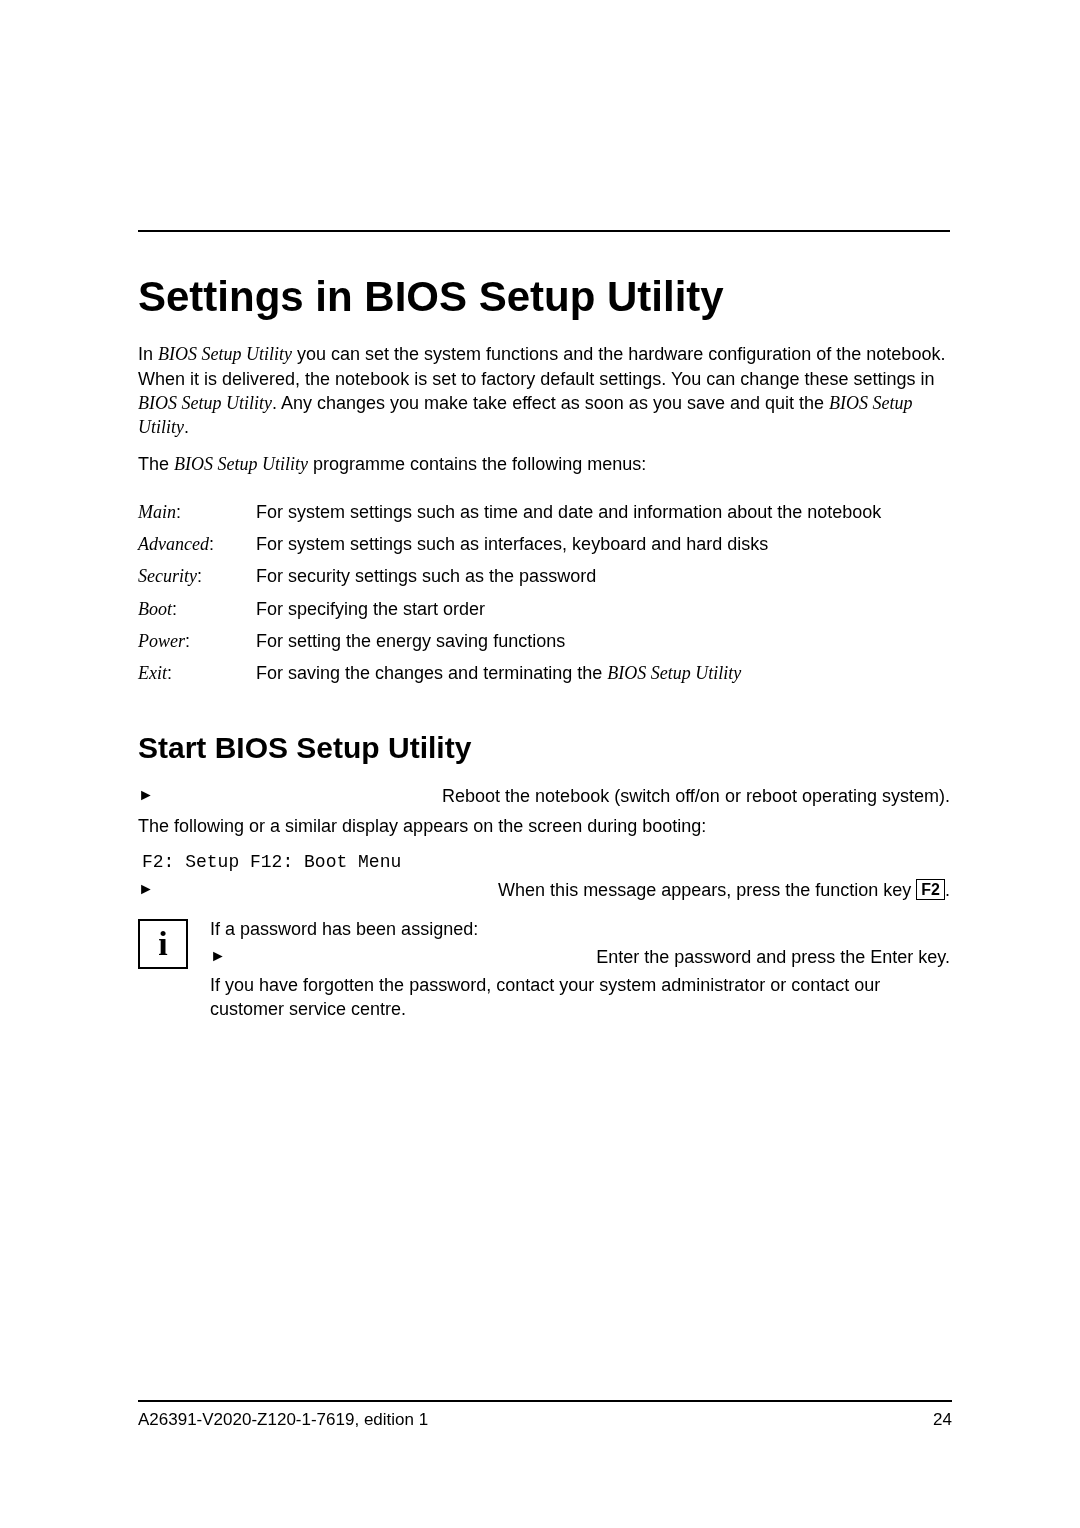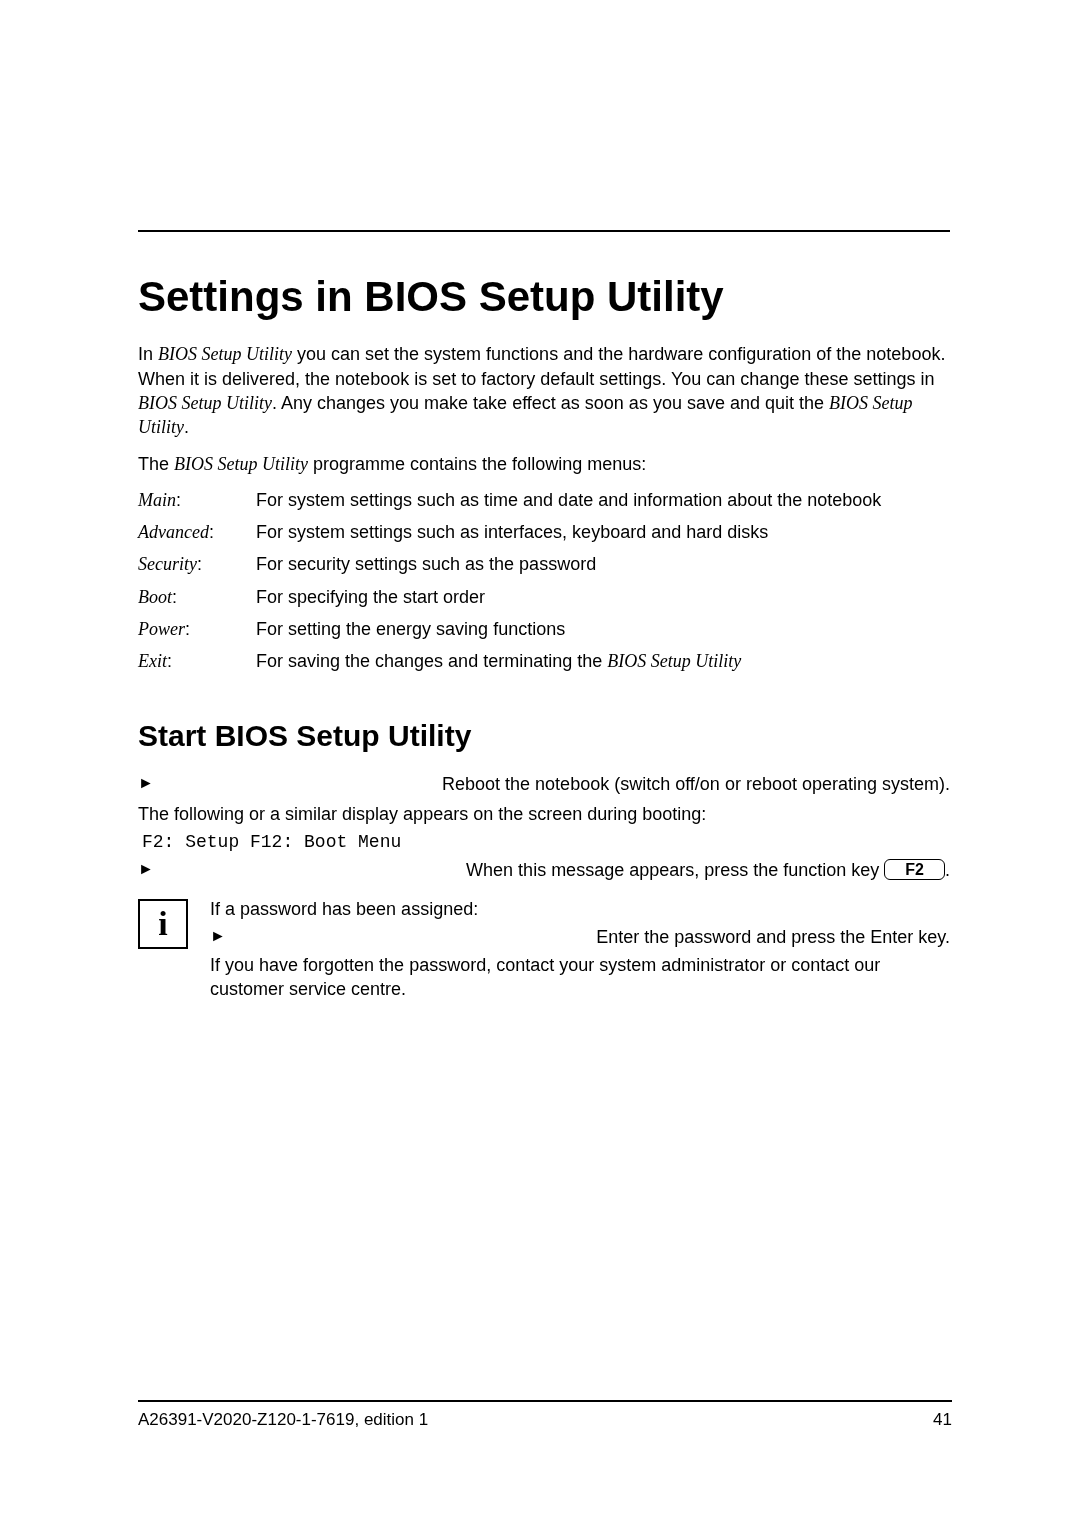--- a/index.html
+++ b/index.html
@@ -45,21 +45,21 @@
   }
   .intro-block {
     margin-bottom: 12px;
   }
   .menus-intro {
     margin-top: 12px;
     margin-bottom: 8px;
   }
   table.menu-table {
     border-collapse: collapse;
-    margin-top: 8px;
+    margin-top: 20px;
   }
   table.menu-table td {
     vertical-align: top;
     padding: 4px 0;
   }
   table.menu-table td.label {
     width: 118px;
     font-family: Georgia, 'Times New Roman', serif;
     font-style: italic;
     white-space: nowrap;
@@ -77,32 +77,32 @@
   }
   ul.steps li::before {
     content: "►";
     position: absolute;
     left: 0;
     top: 0;
     font-size: 16px;
   }
   .after-step {
     margin-top: 6px;
-    margin-bottom: 6px;
+    margin-bottom: 14px;
   }
   .mono {
     font-family: "Courier New", Courier, monospace;
     font-size: 18px;
     margin: 6px 4px;
   }
   .kbd {
     display: inline-block;
     border: 1.5px solid #000;
-    border-radius: 6px;
-    padding: 0 20px;
+    border-radius: 0;
+    padding: 0 4px;
     font-weight: bold;
     font-size: 16px;
     line-height: 1.2;
     vertical-align: 1px;
   }
   .info-row {
     display: flex;
     align-items: flex-start;
     margin-top: 14px;
   }
@@ -220,16 +220,16 @@
         <li>Enter the password and press the Enter key.</li>
       </ul>
       <p>If you have forgotten the password, contact your system administrator or contact our customer service centre.</p>
     </div>
   </div>
 
   <div class="footer">
     <div class="footer-rule"></div>
     <div class="footer-row">
       <span>A26391-V2020-Z120-1-7619, edition 1</span>
-      <span>41</span>
+      <span>24</span>
     </div>
   </div>
 </div>
 
 </body></html>

